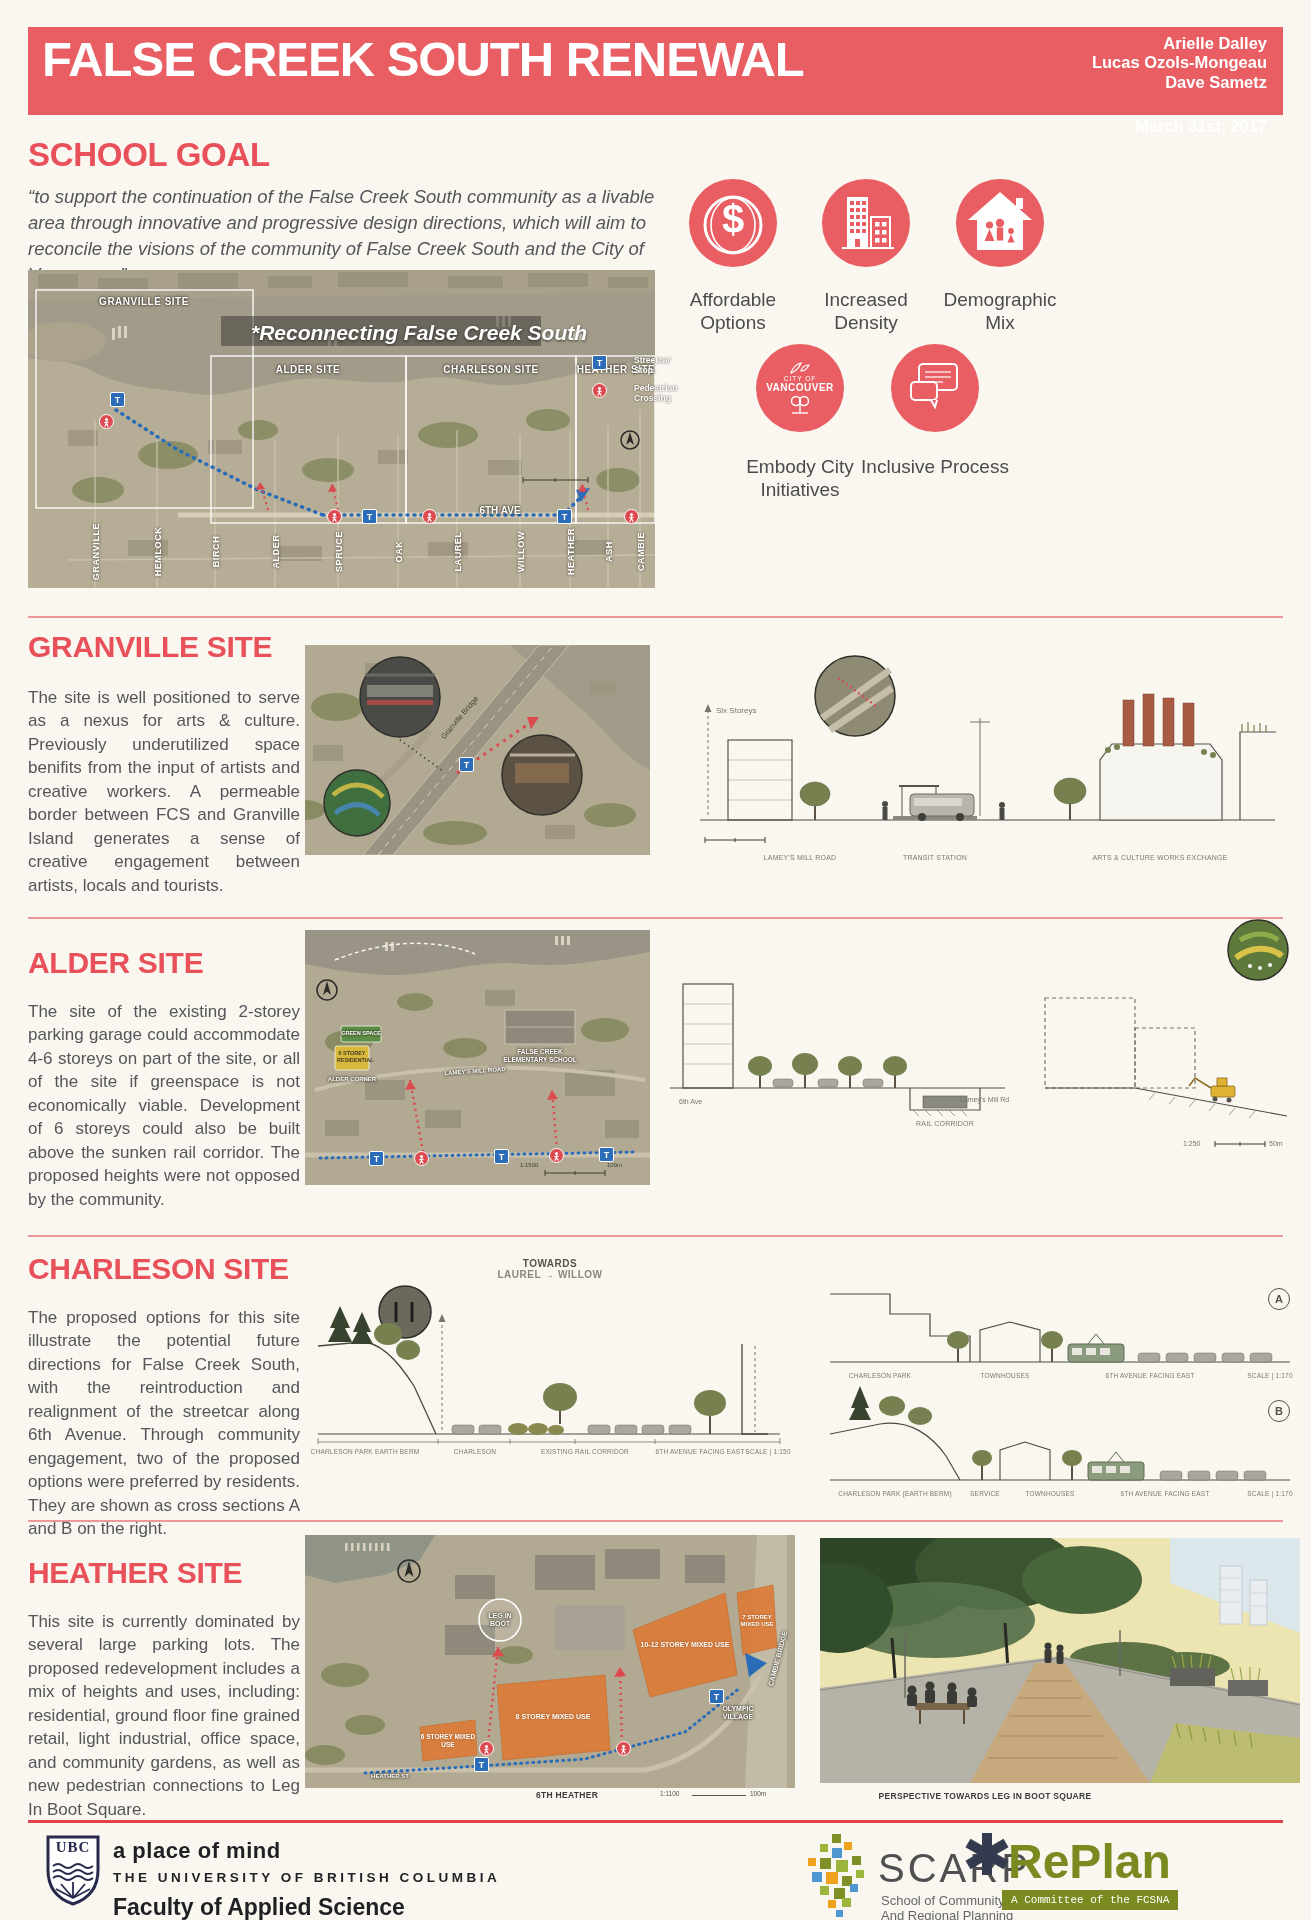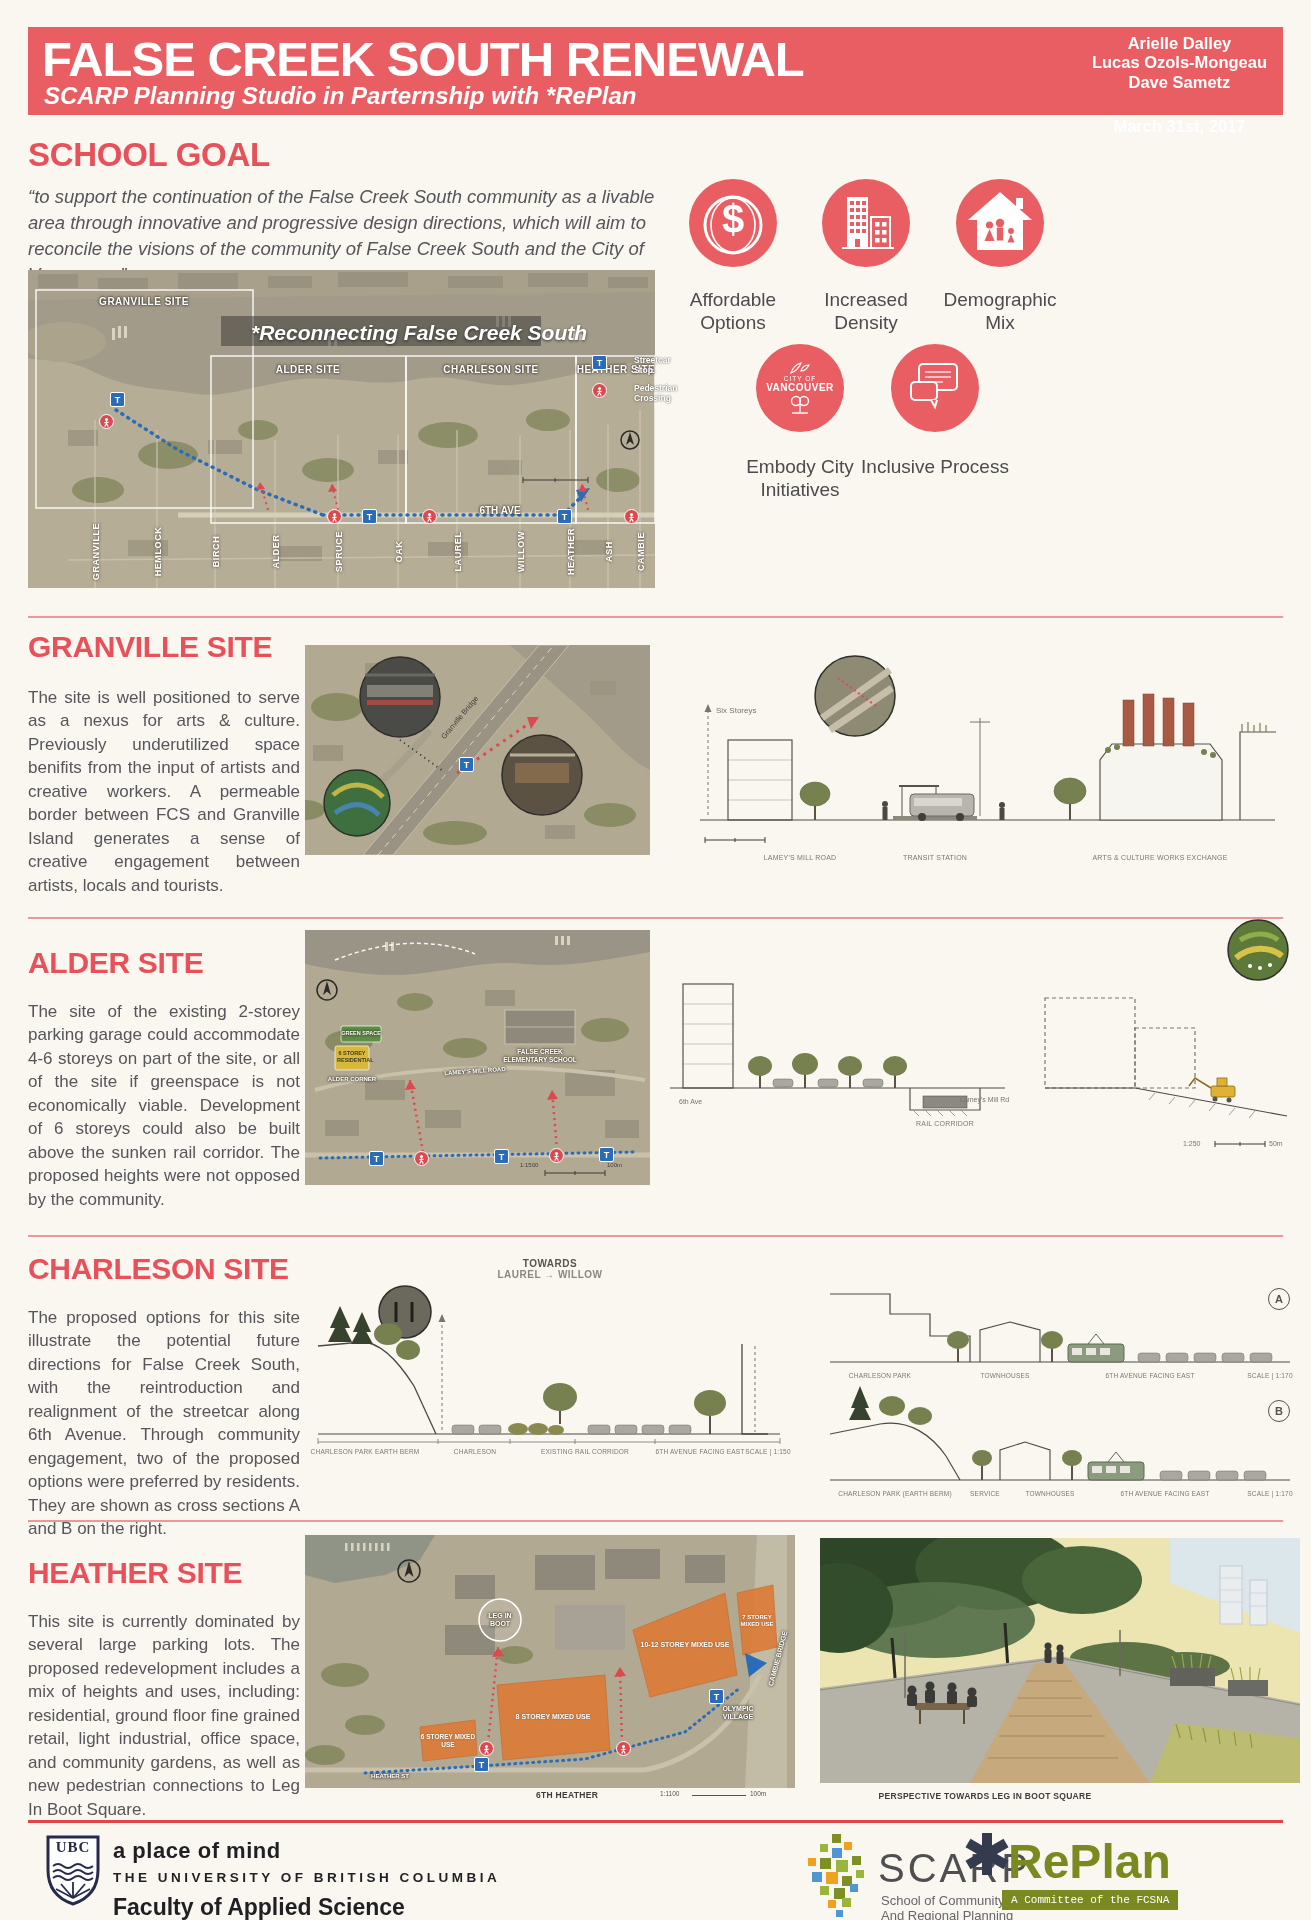--- a/index.html
+++ b/index.html
@@ -3,21 +3,21 @@
 <meta charset="utf-8">
 <style>
   html,body{margin:0;padding:0;background:#e6e2da;}
   .poster{position:relative;width:1311px;height:1920px;background:#FAF7F0;
           font-family:"Liberation Sans",sans-serif;overflow:hidden;}
   .abs{position:absolute;}
   
   .hdr{position:absolute;left:28px;top:27px;width:1255px;height:88px;background:#E85E63;}
   .hdr-title{position:absolute;left:14px;top:4px;font-size:49px;font-weight:bold;color:#fff;letter-spacing:-1px;white-space:nowrap;}
   .hdr-sub{position:absolute;left:16px;top:55px;font-size:24px;font-weight:bold;font-style:italic;color:#fff;white-space:nowrap;}
-  .hdr-authors{position:absolute;right:16px;top:7px;text-align:center;color:#fff;font-weight:bold;font-size:16.5px;line-height:1.18;}
+  .hdr-authors{position:absolute;right:16px;top:7px;text-align:right;color:#fff;font-weight:bold;font-size:16.5px;line-height:1.18;}
   .hdr-date{margin-top:25px;font-size:16.5px;}
   
   .h-big{position:absolute;font-size:33px;font-weight:bold;color:#E8505A;letter-spacing:-.3px;white-space:nowrap;}
   .h-site{position:absolute;font-size:30px;font-weight:bold;color:#E8505A;letter-spacing:-.3px;white-space:nowrap;}
   .quote{position:absolute;left:28px;top:184px;width:645px;font-size:18.5px;font-style:italic;color:#55565A;line-height:1.4;}
   .body-col{position:absolute;left:28px;width:272px;font-size:17px;color:#55555A;line-height:1.38;text-align:justify;}
   .sep{position:absolute;left:28px;width:1255px;height:2px;background:#EE979B;}
   
   .gp-circle{position:absolute;width:88px;height:88px;border-radius:50%;background:#E85E63;display:flex;align-items:center;justify-content:center;}
   .gp-label{position:absolute;width:150px;text-align:center;font-size:19px;color:#4C4C4E;line-height:1.22;}
@@ -51,21 +51,20 @@
   .replan-banner{position:absolute;left:1002px;top:1890px;background:#7A8A21;color:#fff;
                  font-family:"Liberation Mono",monospace;font-size:11px;padding:4px 9px;white-space:nowrap;}
 </style>
 </head>
 <body>
 
 <div class="poster">
 
   <div class="hdr">
     <div class="hdr-title">FALSE CREEK SOUTH RENEWAL</div>
-    <div class="hdr-sub">SCARP Planning Studio in Parternship with *RePlan</div>
     <div class="hdr-authors">
       <div>Arielle Dalley</div>
       <div>Lucas Ozols-Mongeau</div>
       <div>Dave Sametz</div>
       <div class="hdr-date">March 31st, 2017</div>
     </div>
   </div>
 
   <div class="h-big" style="left:28px;top:136px;">SCHOOL GOAL</div>
   <div class="quote">“to support the continuation of the False Creek South community as a livable area through innovative and progressive design directions, which will aim to reconcile the visions of the community of False Creek South and the City of Vancouver.”</div>

